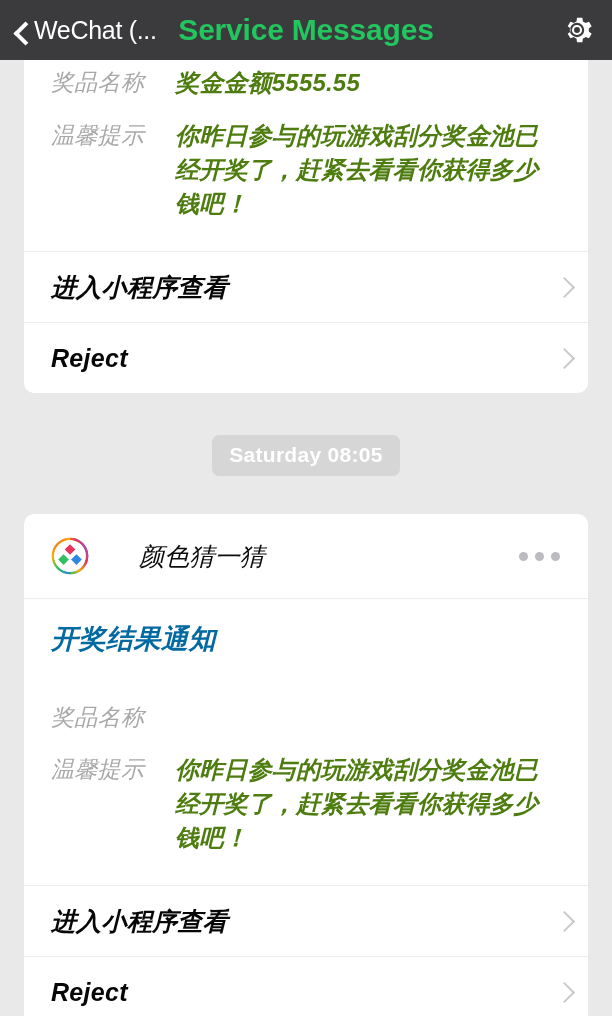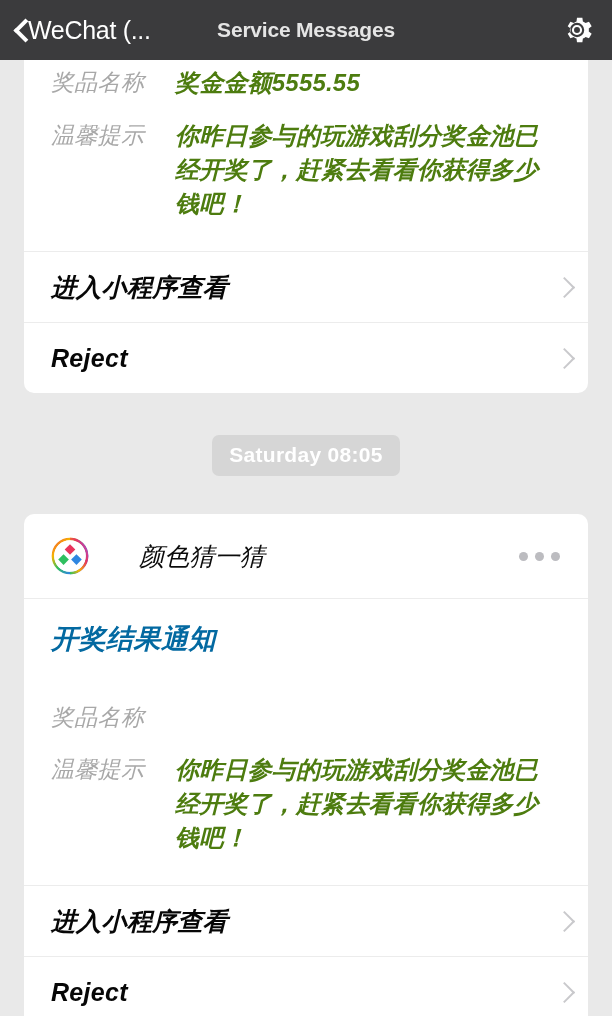--- a/index.html
+++ b/index.html
@@ -31,21 +31,22 @@
     background: #3b3b3d;
     display: flex;
     align-items: center;
     padding: 0 18px 0 14px;
     flex: 0 0 auto;
     z-index: 5;
   }
 
   .nav-back {
     display: flex;
-    align-items: center;
+    align-items: flex-end;
+    gap: 6px;
     cursor: pointer;
     flex: 0 0 auto;
     max-width: 230px;
   }
 
   .chevron-left {
     width: 14px;
     height: 24px;
     position: relative;
     flex: 0 0 auto;
@@ -71,22 +72,22 @@
   }
 
   .nav-title {
     position: absolute;
     left: 0;
     right: 0;
     top: 0;
     height: 60px;
     line-height: 60px;
     text-align: center;
-    color: #e5e5e5;
-    font-size: 21px;
+    color: #22c55e;
+    font-size: 30px;
     font-weight: bold;
     pointer-events: none;
     letter-spacing: -0.2px;
   }
 
   .nav-gear {
     margin-left: auto;
     width: 34px;
     height: 34px;
     cursor: pointer;

